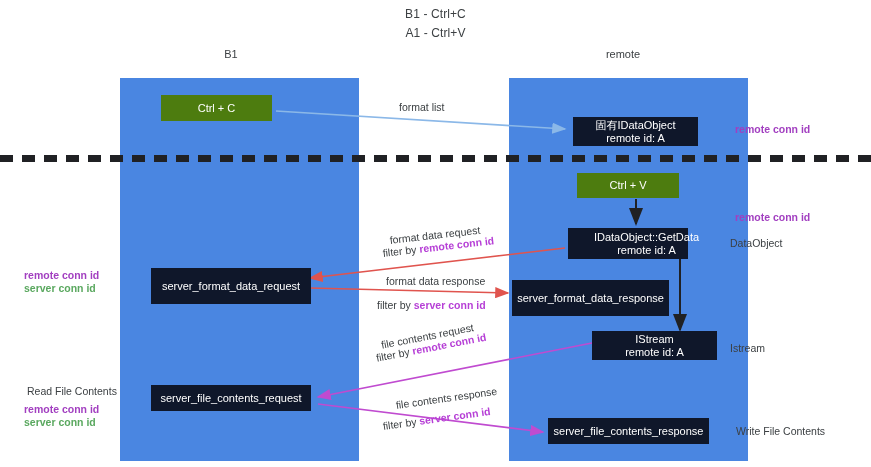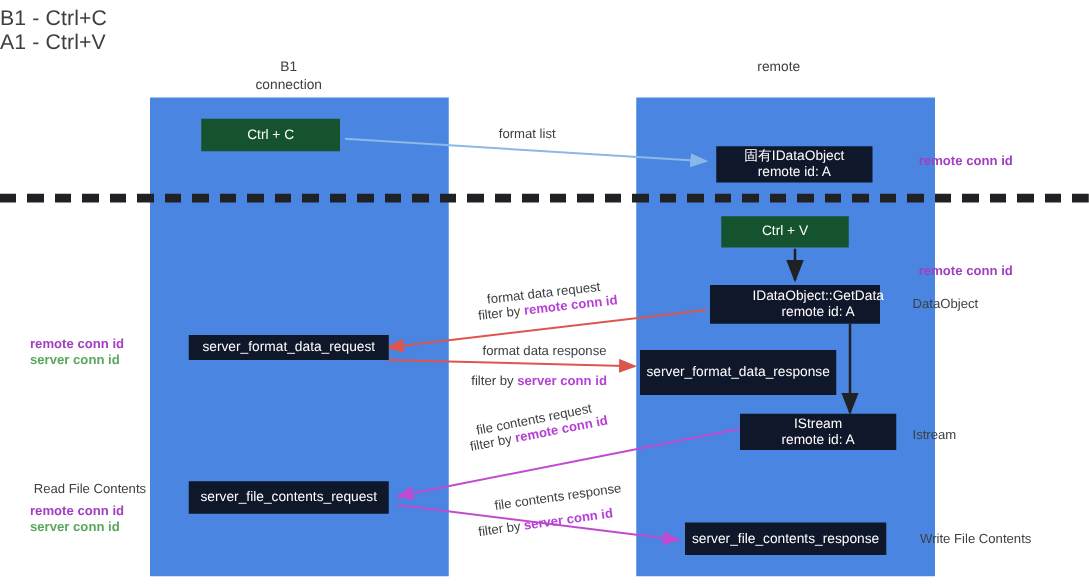--- a/index.html
+++ b/index.html
@@ -1,31 +1,31 @@
 <!DOCTYPE html>
 <html><head>
 <meta charset="utf-8">
 <style>
   html,body{margin:0;padding:0;background:#fff;}
   body{width:871px;height:467px;position:relative;overflow:hidden;
        font-family:"Liberation Sans","DejaVu Sans",sans-serif;color:#3c4043;}
   .stage{position:absolute;inset:0;}
 
-  .title{position:absolute;left:0;top:5px;width:871px;text-align:left;
-         font-size:17px;line-height:19px;color:#3c4043;letter-spacing:.1px;}
+  .title{position:absolute;left:0;top:5px;width:871px;text-align:center;
+         font-size:12px;line-height:19px;color:#3c4043;letter-spacing:.1px;}
 
   .colhead{position:absolute;text-align:center;font-size:11px;line-height:14px;color:#3c4043;}
 
   .lane{position:absolute;background:#4a86e1;}
 
   .box{position:absolute;box-sizing:border-box;display:flex;flex-direction:column;
        align-items:center;justify-content:center;text-align:center;
        font-size:11px;line-height:13px;color:#fff;}
   .box.orange{background:#0f172a;}
-  .box.green{background:#14532d;text-align:center;}
+  .box.green{background:#4d7c0f;text-align:center;}
   .box span{display:block;white-space:nowrap;}
 
   .lbl{position:absolute;font-size:10.5px;line-height:13px;color:#3c4043;white-space:nowrap;}
   .lbl.purple{color:#a23fc0;font-weight:bold;}
   .lbl.green{color:#5aa85f;font-weight:bold;}
   .lbl.rot{transform-origin:0 0;}
   .lbl b.p{color:#b63fd6;}
 
   .dashes{position:absolute;left:0;top:155px;width:871px;height:7px;
           background-image:repeating-linear-gradient(to right,#202124 0 13px,transparent 13px 22px);}
@@ -37,21 +37,20 @@
 
 <div class="stage">
 
   <div class="title">
     <div>B1 - Ctrl+C</div>
     <div>A1 - Ctrl+V</div>
   </div>
 
   <div class="colhead" style="left:156px;top:47px;width:150px;">
     <div>B1</div>
-    <div>connection</div>
   </div>
   <div class="colhead" style="left:548px;top:47px;width:150px;">
     <div>remote</div>
   </div>
 
   <div class="lane" style="left:120px;top:78px;width:239px;height:383px;"></div>
   <div class="lane" style="left:509px;top:78px;width:239px;height:383px;"></div>
 
   <svg class="arrows">
     <defs>
@@ -92,26 +91,26 @@
 
   <div class="box orange" style="left:573px;top:117px;width:125px;height:29px;">
     <span>固有IDataObject</span>
     <span>remote id: A</span>
   </div>
 
   <div class="box green" style="left:577px;top:173px;width:102px;height:25px;">
     <span>Ctrl + V</span>
   </div>
 
-  <div class="box orange" style="left:568px;top:228px;width:136px;height:31px;padding-left:37px;">
+  <div class="box orange" style="left:568px;top:228px;width:120px;height:31px;padding-left:37px;">
     <span>IDataObject::GetData</span>
     <span>remote id: A</span>
   </div>
 
-  <div class="box orange" style="left:151px;top:268px;width:160px;height:20px;">
+  <div class="box orange" style="left:151px;top:268px;width:160px;height:36px;">
     <span>server_format_data_request</span>
   </div>
 
   <div class="box orange" style="left:512px;top:280px;width:157px;height:36px;">
     <span>server_format_data_response</span>
   </div>
 
   <div class="box orange" style="left:592px;top:331px;width:125px;height:29px;">
     <span>IStream</span>
     <span>remote id: A</span>

